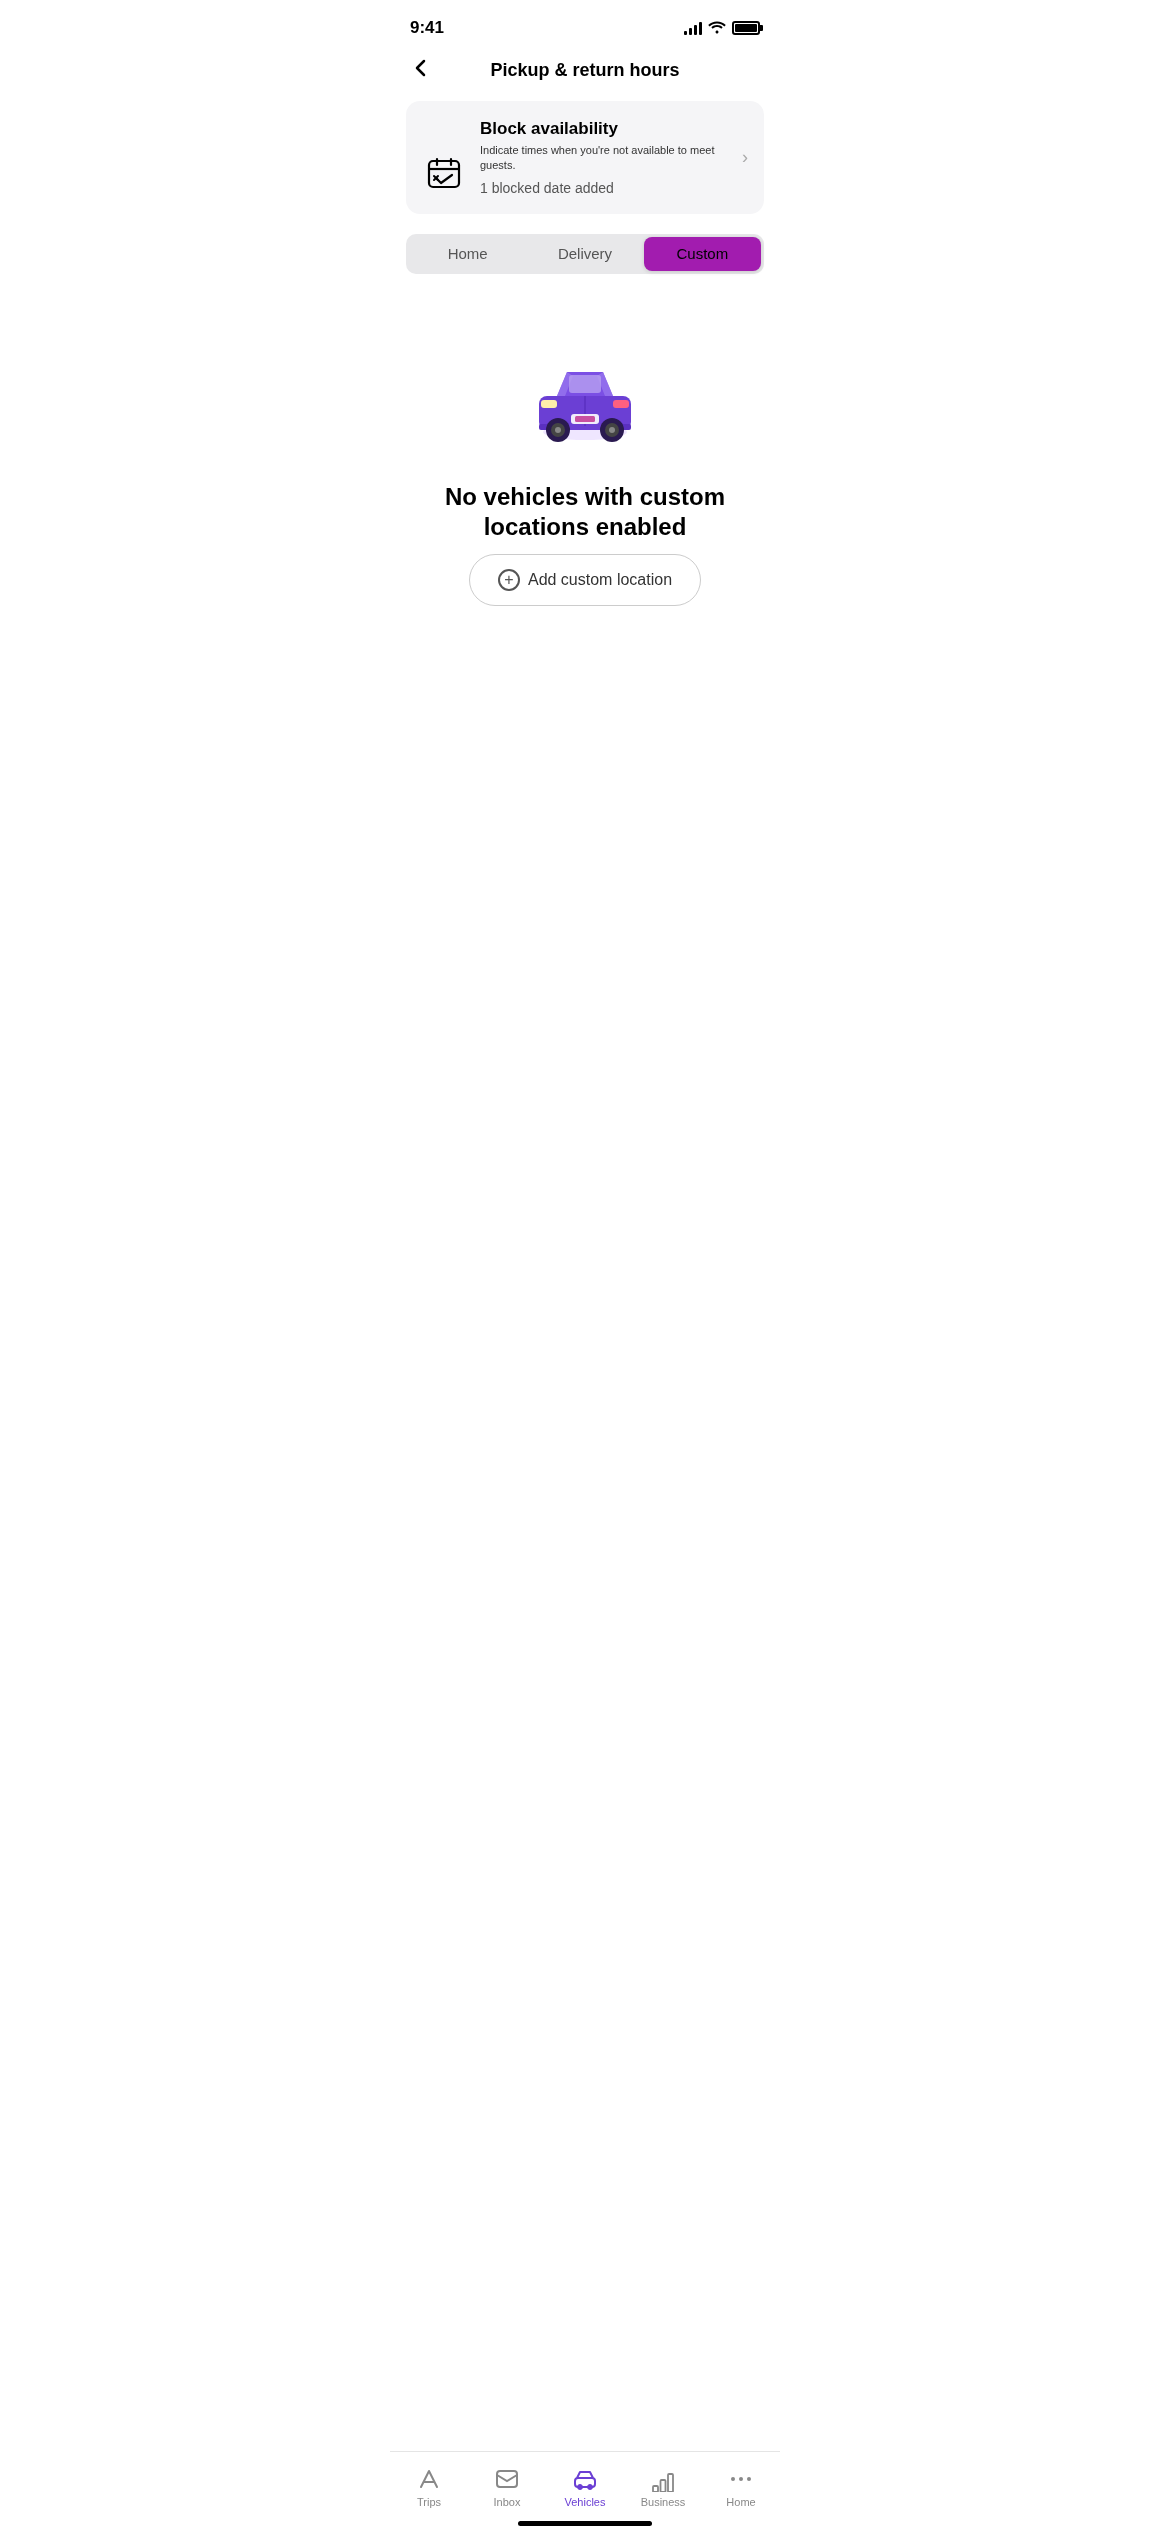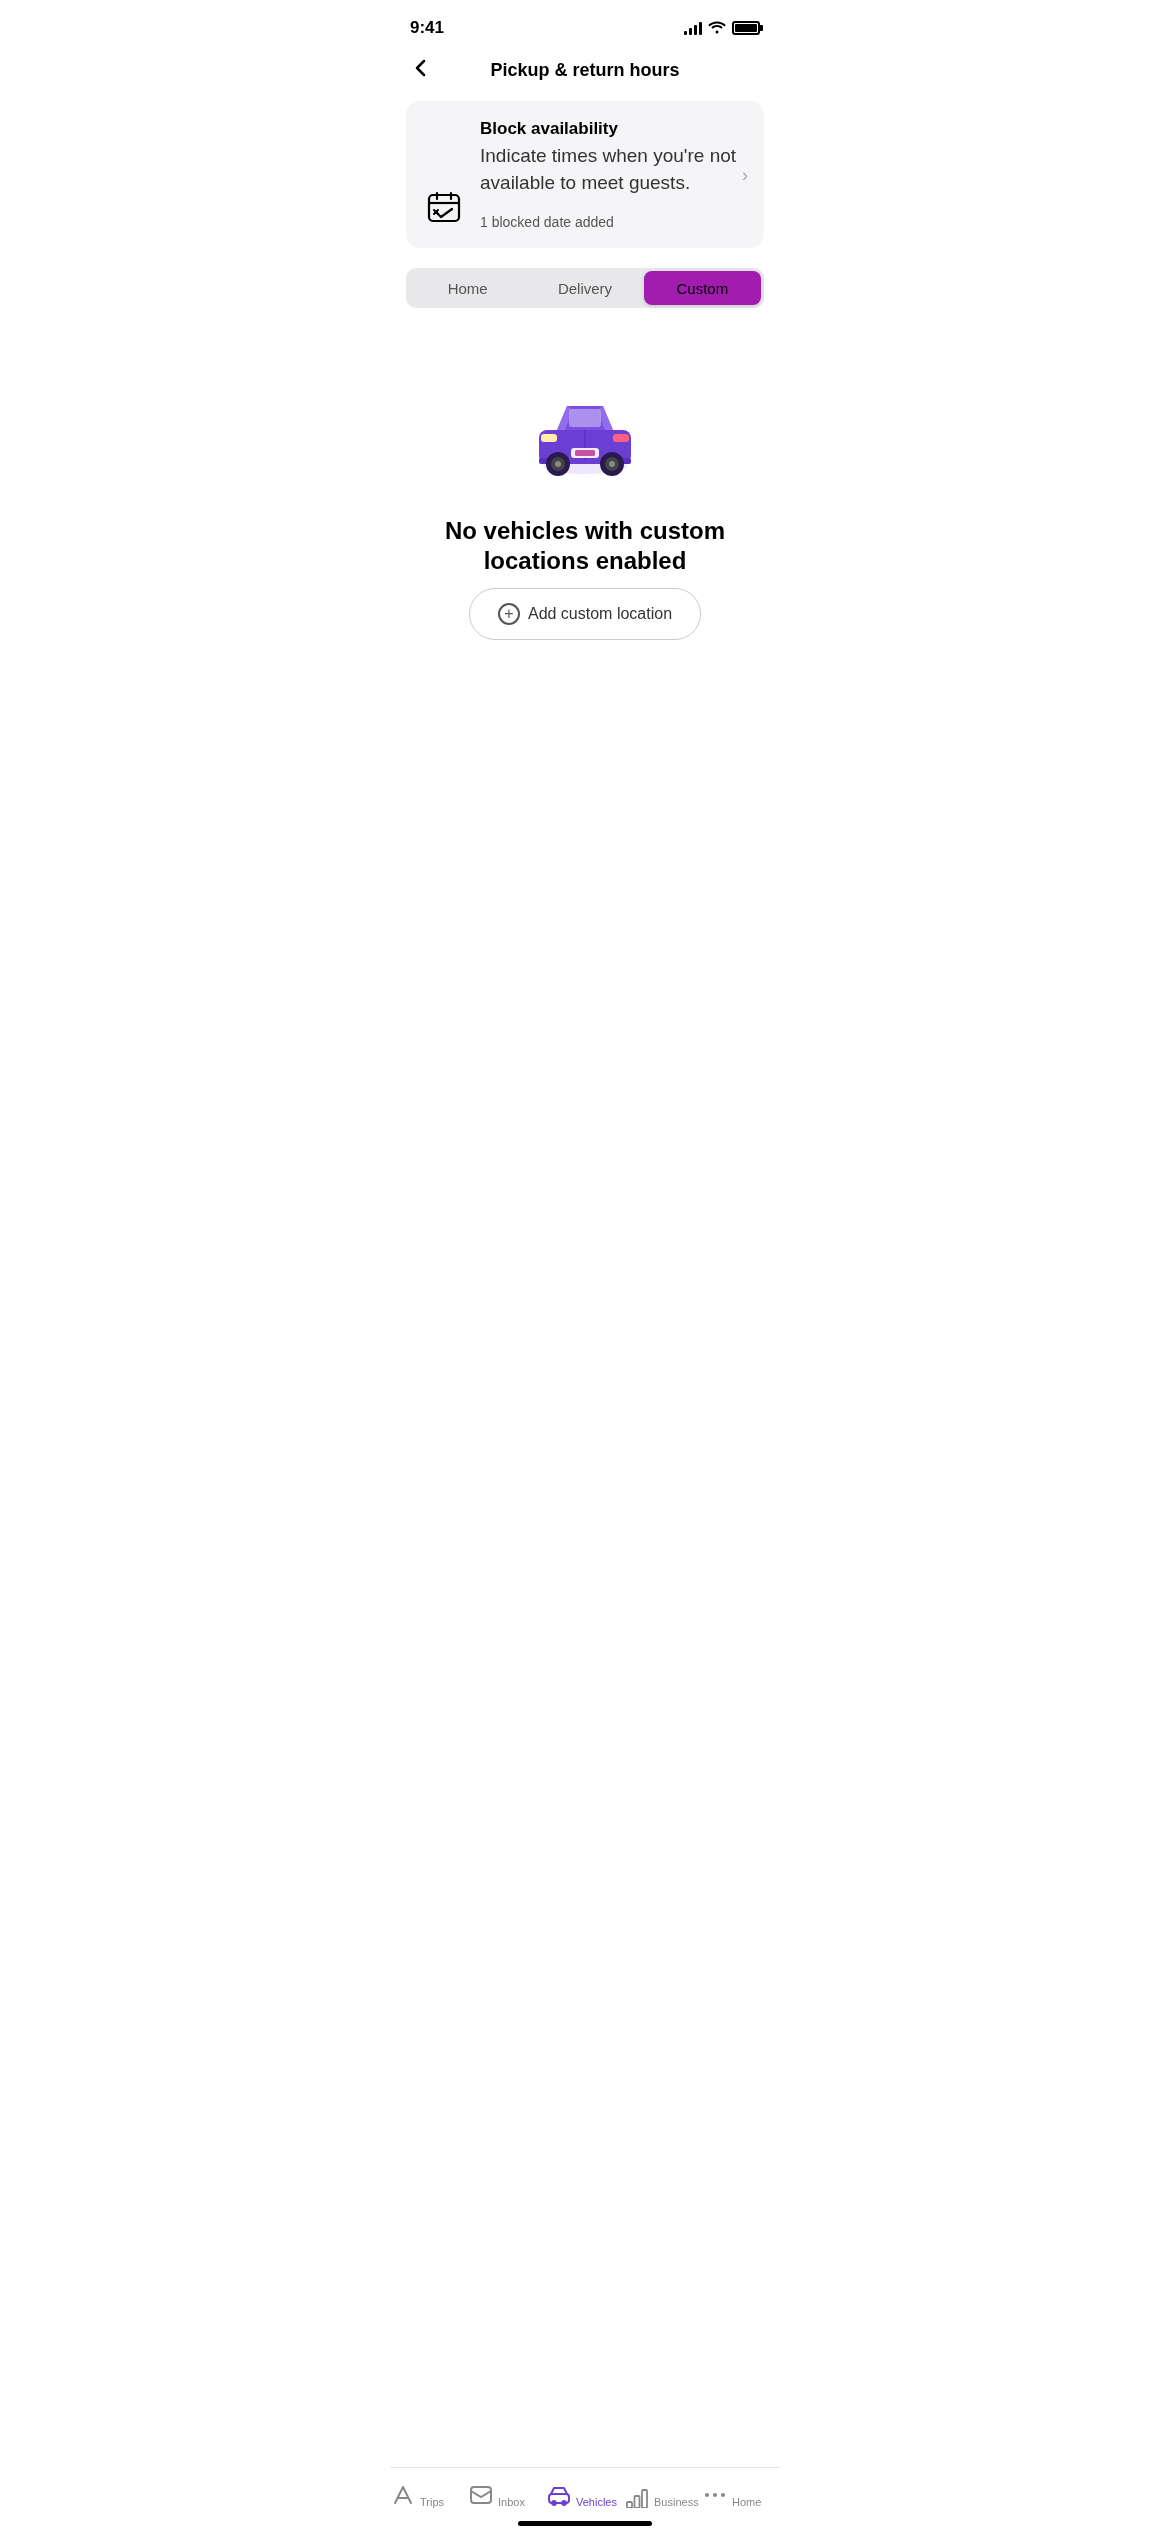--- a/index.html
+++ b/index.html
@@ -143,24 +143,24 @@
     }
 
     .block-title {
       font-size: 17px;
       font-weight: 700;
       color: #000;
       margin-bottom: 4px;
     }
 
     .block-desc {
-      font-size: 19px;
+      font-size: 11px;
       color: #333;
       line-height: 1.4;
-      margin-bottom: 18px;
+      margin-bottom: 6px;
     }
 
     .block-status {
       font-size: 14px;
       color: #555;
     }
 
     .chevron-right {
       position: absolute;
       right: 16px;
@@ -261,22 +261,22 @@
       width: 390px;
       background: #fff;
       border-top: 1px solid #e5e5e5;
       display: flex;
       padding: 10px 0 20px;
     }
 
     .nav-item {
       flex: 1;
       display: flex;
-      flex-direction: row;
-      align-items: flex-end;
+      flex-direction: column;
+      align-items: center;
       gap: 4px;
       cursor: pointer;
       background: none;
       border: none;
       padding: 4px 0;
     }
 
     .nav-icon {
       width: 26px;
       height: 26px;

